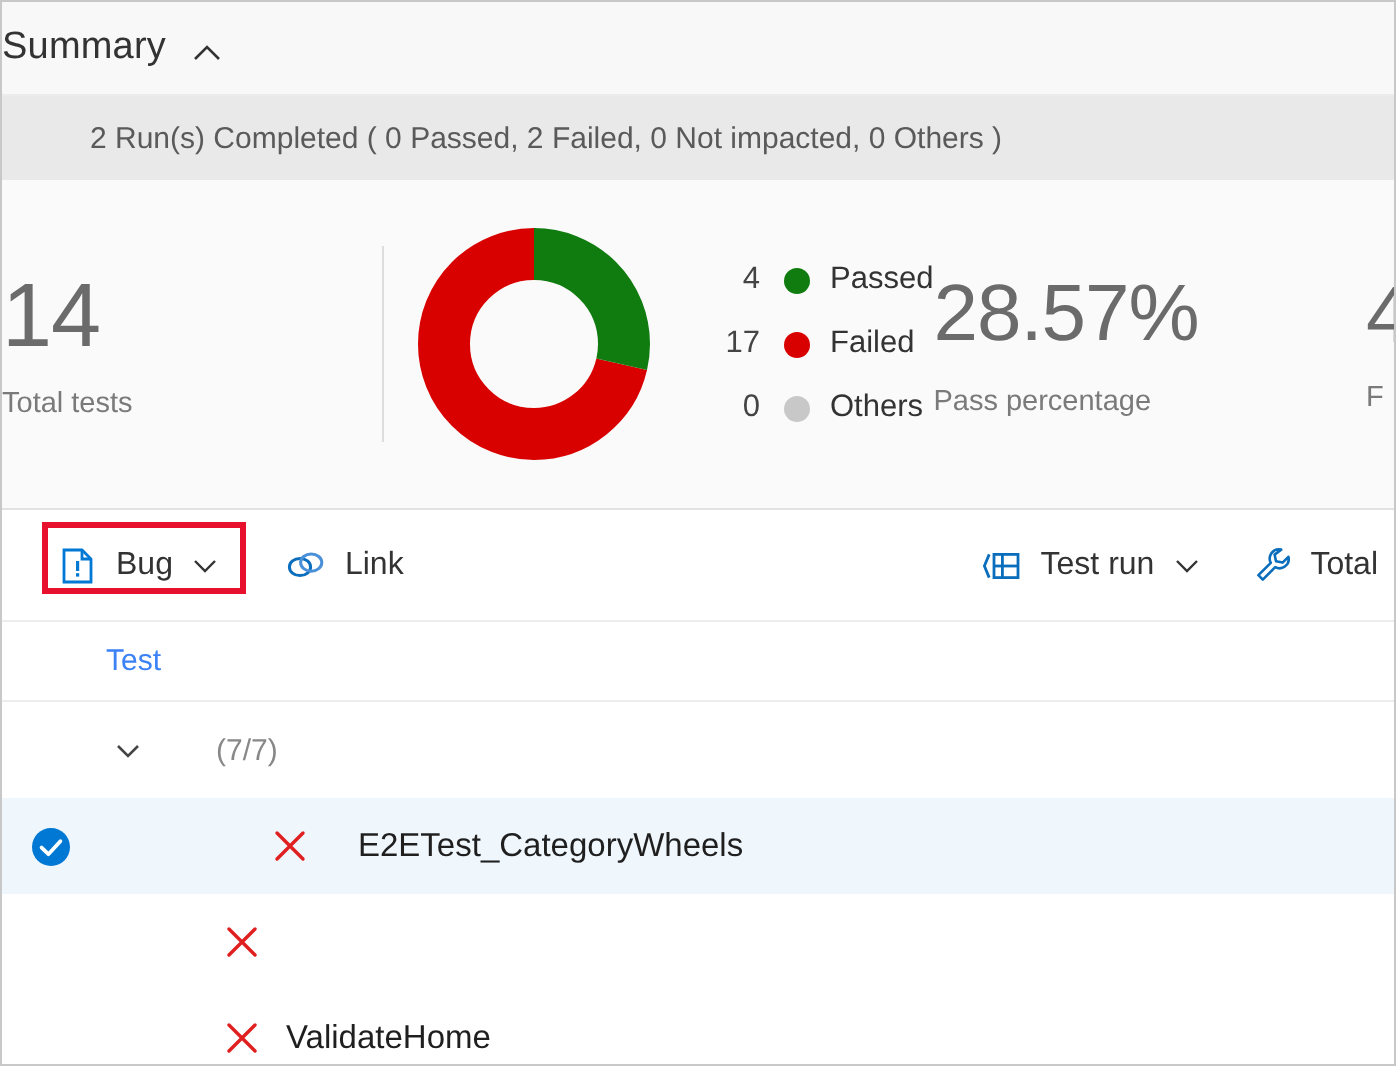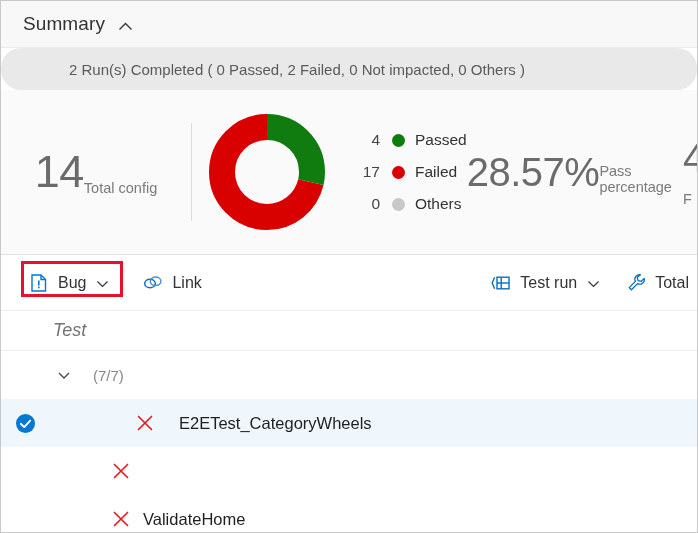--- a/index.html
+++ b/index.html
@@ -16,21 +16,20 @@
     border: 1px solid #c8c8c8;
     overflow: hidden;
   }
 
   
   .summary-header {
     height: 47px;
     background: #f8f8f8;
     display: flex;
     align-items: center;
-    padding-left: 22px;
     border-bottom: 1px solid #ececec;
   }
   .summary-title {
     font-size: 19px;
     color: #333333;
     font-weight: 400;
     letter-spacing: .1px;
   }
   .chevron-up {
     margin-left: 12px;
@@ -40,40 +39,40 @@
     top: 2px;
   }
   .chevron-up svg { display: block; }
 
   
   .run-strip {
     height: 42px;
     background: #e9e9e9;
     display: flex;
     align-items: center;
-    padding-left: 68px;
-    border-radius: 20px;
+    padding-left: 44px;
   }
   .run-strip-text {
     font-size: 15px;
     color: #5a5a5a;
   }
 
   
   .metrics {
     height: 165px;
     background: #fafafa;
     display: flex;
     align-items: center;
     position: relative;
     border-bottom: 1px solid #e2e2e2;
   }
   .metric-block {
     display: flex;
-    align-items: flex-end;
+    flex-direction: column;
+    align-items: flex-start;
     justify-content: center;
   }
   .metric-total { width: 190px; }
   .metric-value {
     font-size: 45px;
     color: #6b6b6b;
     font-weight: 400;
     line-height: 1.05;
     letter-spacing: -.5px;
   }
@@ -203,23 +202,22 @@
   
   .grid-head {
     height: 40px;
     display: flex;
     align-items: center;
     padding-left: 52px;
     border-bottom: 1px solid #ededed;
     background: #ffffff;
   }
   .grid-head-label {
-    font-size: 18px;
-    color: #737373;
-    font-style: italic;
+    font-size: 15px;
+    color: #3b82f6;
   }
   .grid-row {
     height: 48px;
     display: flex;
     align-items: center;
     background: #ffffff;
   }
   .grid-row.group { padding-left: 55px; }
   .grid-row.selected { background: #eff6fc; gap: 12px; }
 
@@ -234,21 +232,21 @@
     display: inline-block;
     flex: 0 0 auto;
   }
   .group-name {
     font-size: 16.5px;
     color: #1f1f1f;
   }
   .group-count {
     font-size: 15px;
     color: #888888;
-    margin-left: 7px;
+    margin-left: 22px;
   }
   .test-indent { width: 62px; flex: 0 0 auto; }
   .fail-x {
     width: 20px; height: 20px;
     margin-right: 12px;
     flex: 0 0 auto;
     display: flex; align-items: center; justify-content: center;
   }
   .test-name {
     font-size: 16.5px;
@@ -270,21 +268,21 @@
   </div>
 
   <div class="run-strip">
     <span class="run-strip-text">2 Run(s) Completed ( 0 Passed, 2 Failed, 0 Not impacted, 0 Others )</span>
   </div>
 
   <div class="metrics">
 
     <div class="metric-block metric-total">
       <span class="metric-value">14</span>
-      <span class="metric-label">Total config</span>
+      <span class="metric-label">Total tests</span>
     </div>
 
     <div class="vdivider"></div>
 
     <div class="chart-area">
       <div class="donut">
         <svg width="120" height="120" viewBox="0 0 120 120">
 
           <circle cx="60" cy="60" r="45" fill="none" stroke="#d90000" stroke-width="26" stroke-dasharray="202.8 80.0" stroke-dashoffset="-80.8" transform="rotate(-90 60 60)"></circle>
 

